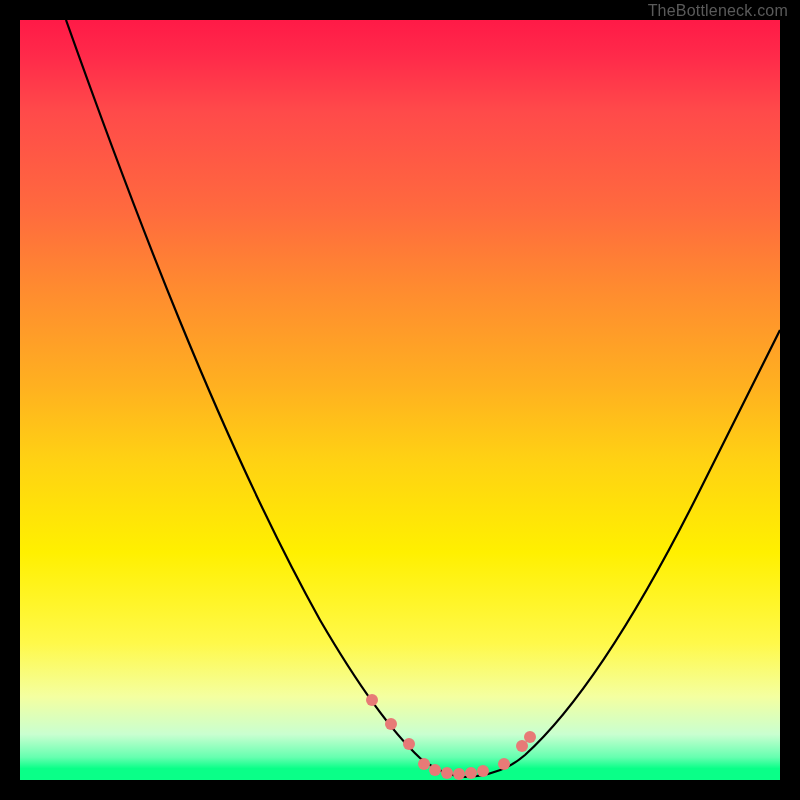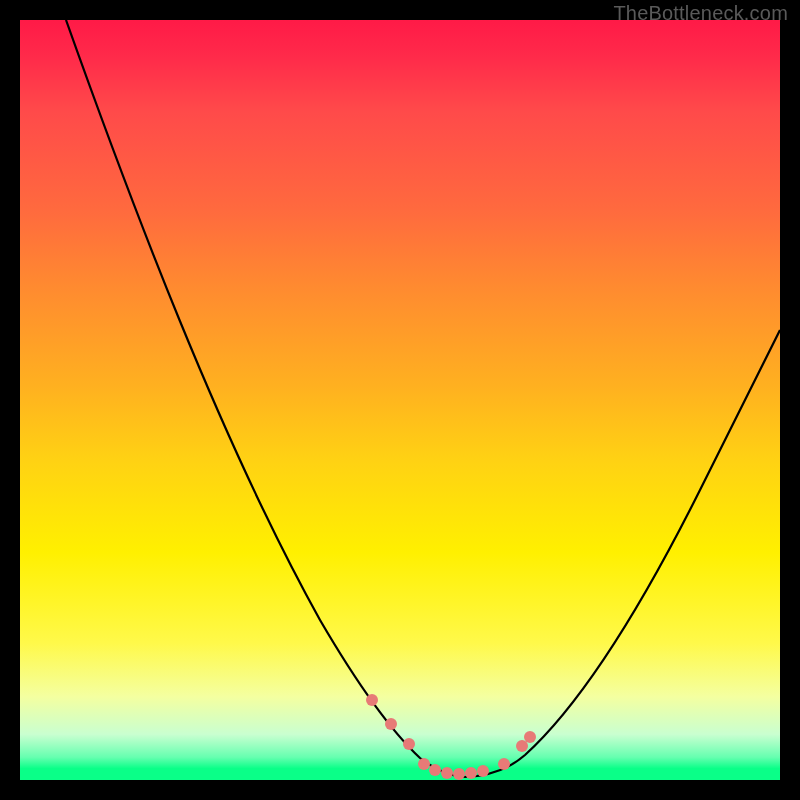--- a/index.html
+++ b/index.html
@@ -49,21 +49,21 @@
   }
   svg.curves {
     position: absolute;
     inset: 0;
   }
   .watermark {
     position: absolute;
     top: 2px;
     right: 12px;
     font-family: Arial, Helvetica, sans-serif;
-    font-size: 20px;
+    font-size: 16px;
     color: #5a5a5a;
     letter-spacing: 0.2px;
     user-select: none;
   }
 </style>
 </head>
 <body>
 
 <div class="frame">
   <div class="plot">

